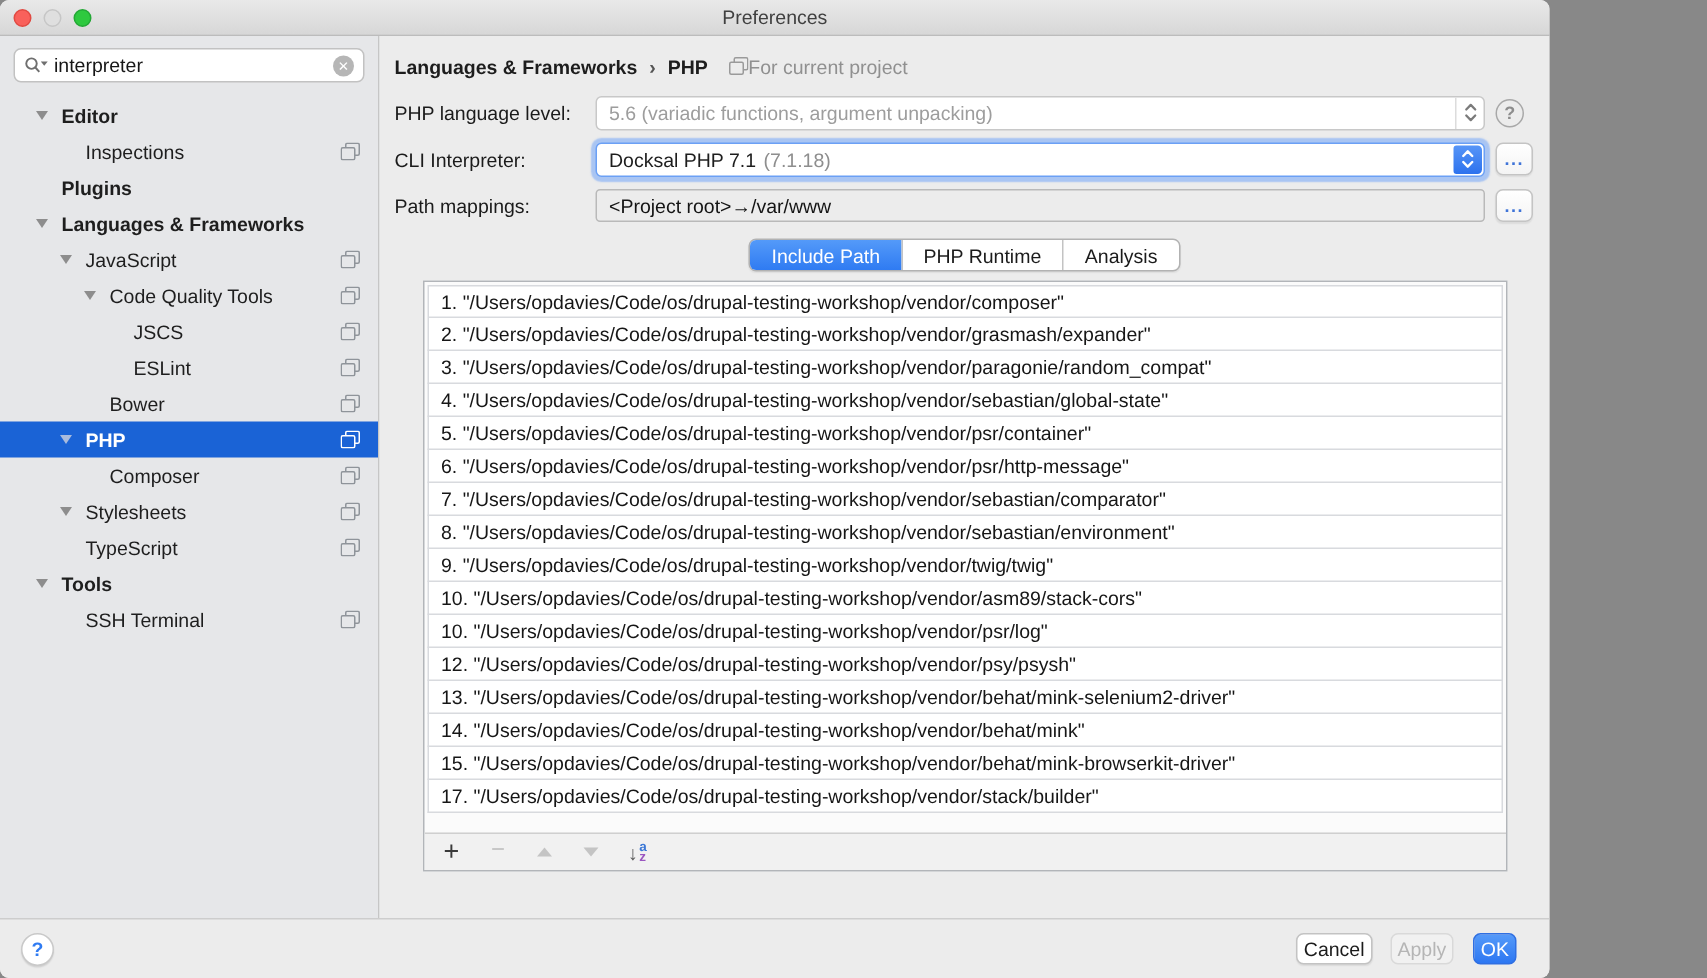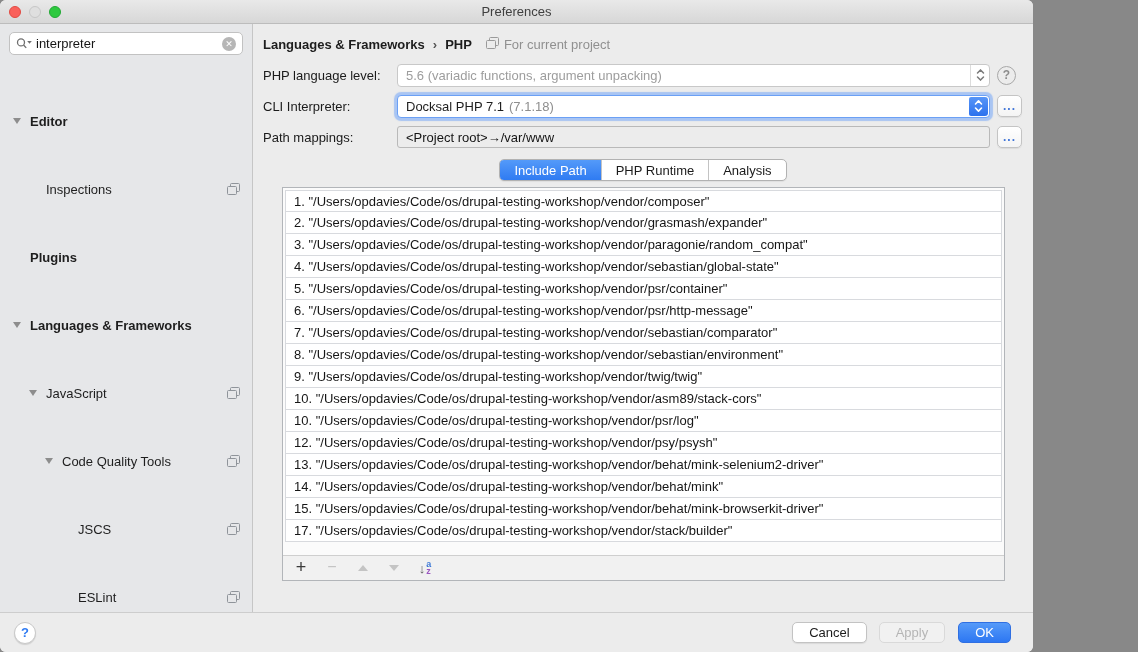--- a/index.html
+++ b/index.html
@@ -24,41 +24,41 @@
     display:flex; flex-direction:column; overflow:hidden; }
   .search-wrap { margin:8px 9px 2px 9px; }
   .search { height:23px; background:#fff; border:1px solid #c2c2c2; border-radius:5px;
     display:flex; align-items:center; padding:0 6px; }
   .search input { border:none; outline:none; flex:1; min-width:0; background:transparent;
     font:13px "Liberation Sans","DejaVu Sans",sans-serif; color:#161616; padding:0 3px; }
   .clear-btn { flex:none; width:14px; height:14px; border-radius:50%; background:#b6b6b6; color:#fff;
     font-size:9px; line-height:14px; text-align:center; font-weight:700; }
   
   .tree { margin-top:8px; flex:1; overflow:hidden; }
-  .tree-item { height:24px; display:flex; align-items:center; padding:0 12px 0 4px; cursor:default; color:#1e1e1e;margin-top:44px; }
+  .tree-item { height:24px; display:flex; align-items:center; padding:0 12px 0 15px; cursor:default; color:#1e1e1e; }
   .tree-item .indent { flex:none; }
   .tri-box { flex:none; width:26px; display:flex; justify-content:center; }
   .tri { width:0; height:0; border-left:4.5px solid transparent; border-right:4.5px solid transparent;
     border-top:6px solid #8d8d8d; }
   .tree-item.bold .tlabel { font-weight:700; }
   .tlabel { white-space:nowrap; }
   .tspacer { flex:1; }
   .copy-ic { flex:none; color:#8f949a; display:flex; }
   .copy-ic svg rect.front { fill:#e6e7e9; }
   .tree-item.selected { background:#1a63d6; color:#fff; }
   .tree-item.selected .tlabel { font-weight:700; }
   .tree-item.selected .tri { border-top-color:#a9bbdd; }
   .tree-item.selected .copy-ic { color:#fff; }
   .tree-item.selected .copy-ic svg rect.front { fill:#1a63d6; }
   
   .main { flex:1; min-width:0; display:flex; flex-direction:column; padding:8px 10px 0 10px; background:#ececec; }
   .crumbs { flex:none; height:24px; display:flex; align-items:center; }
   .crumb { font-weight:700; white-space:nowrap; }
   .crumb-sep { margin:0 8px; color:#555; font-weight:700; }
-  .scope { display:flex; align-items:flex-start; gap:5px; color:#909090; margin-left:14px; }
+  .scope { display:flex; align-items:center; gap:0; color:#909090; margin-left:14px; }
   .scope .copy-ic { color:#9a9a9a; }
   .scope .copy-ic svg rect.front { fill:#ececec; }
   .form-row { flex:none; display:flex; align-items:center; margin-top:7px; height:24px; }
   .form-label { flex:none; width:134px; color:#1b1b1b; }
   .control-slot { flex:1; min-width:0; display:flex; }
   .trailing { flex:none; width:26px; margin-left:7px; display:flex; align-items:center; }
   .popup { flex:1; min-width:0; height:23px; background:#fff; border:1px solid #c8c8c8; border-radius:4px;
     display:flex; align-items:center; overflow:hidden; }
   .popup .pop-text { flex:1; min-width:0; padding:0 8px; white-space:nowrap; overflow:hidden; }
   .popup.disabled .pop-text { color:#9d9d9d; }
@@ -101,21 +101,21 @@
   .sort-letters { display:flex; flex-direction:column; line-height:7px; font-size:9px; font-weight:700; margin-left:1px; }
   .sort-a { color:#3c78d6; }
   .sort-z { color:#9a56c0; }
   
   .footer { flex:none; height:40px; border-top:1px solid #cdcdcd; background:#ececec;
     display:flex; align-items:center; padding:0 22px 0 14px; }
   .help-bottom { width:22px; height:22px; border-radius:50%; background:#fff; border:1px solid #c9c9c9;
     color:#2f7bf2; font-weight:700; font-size:13px; display:flex; align-items:center; justify-content:center;
     box-shadow:0 1px 1px rgba(0,0,0,.12); }
   .fspacer { flex:1; }
-  .btn { height:21px; border-radius:5px; padding:0 16px; display:flex; align-items:center; white-space:nowrap; }
+  .btn { height:21px; border-radius:5px; padding:0 4px; display:flex; align-items:center; white-space:nowrap; }
   .btn-cancel { background:#fff; border:1px solid #c3c3c3; color:#1b1b1b; box-shadow:0 1px 1px rgba(0,0,0,.08); margin-right:12px; }
   .btn-apply { background:#f1f1f1; border:1px solid #d9d9d9; color:#b5b5b5; margin-right:13px; }
   .btn-ok { background:linear-gradient(#559af9,#2d77f2); border:1px solid #2f6fe2; color:#fff; }
 </style>
 </head>
 <body>
 
 <div class="window">
 
   <div class="titlebar">

